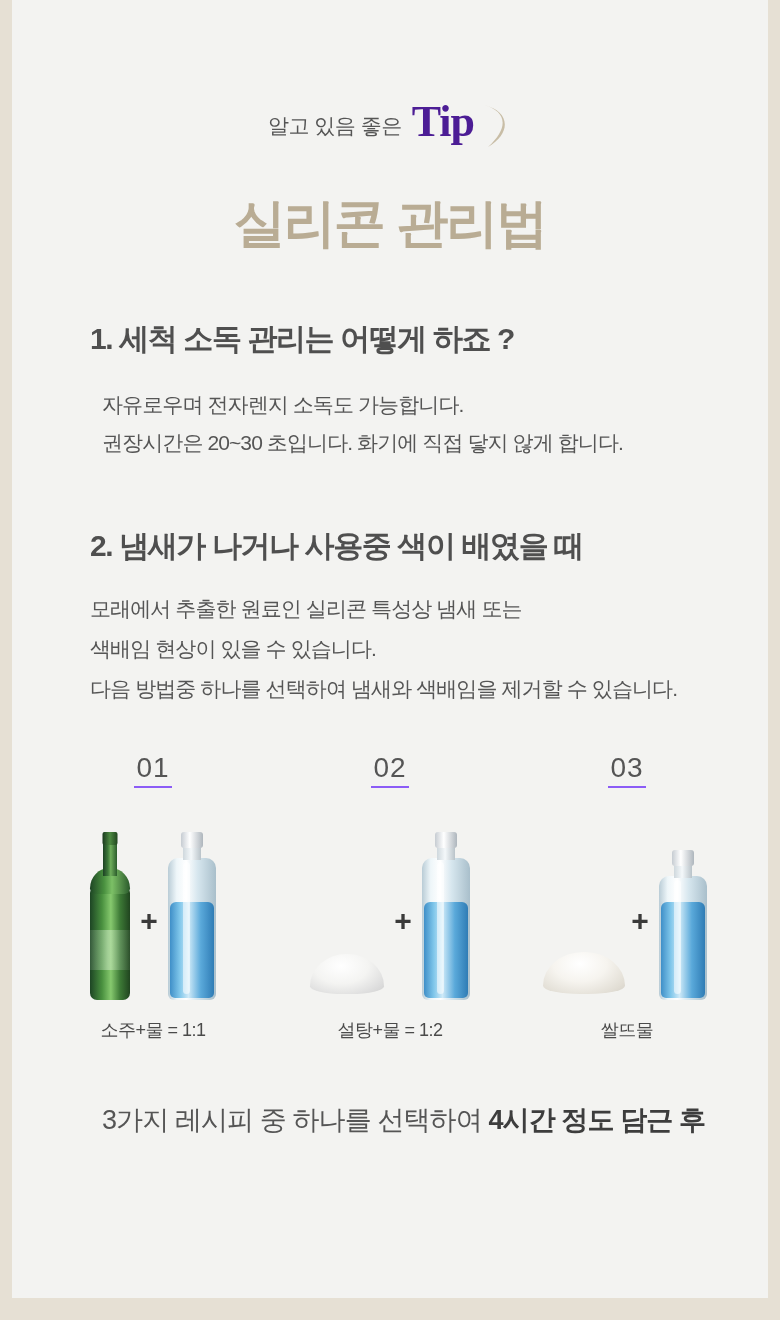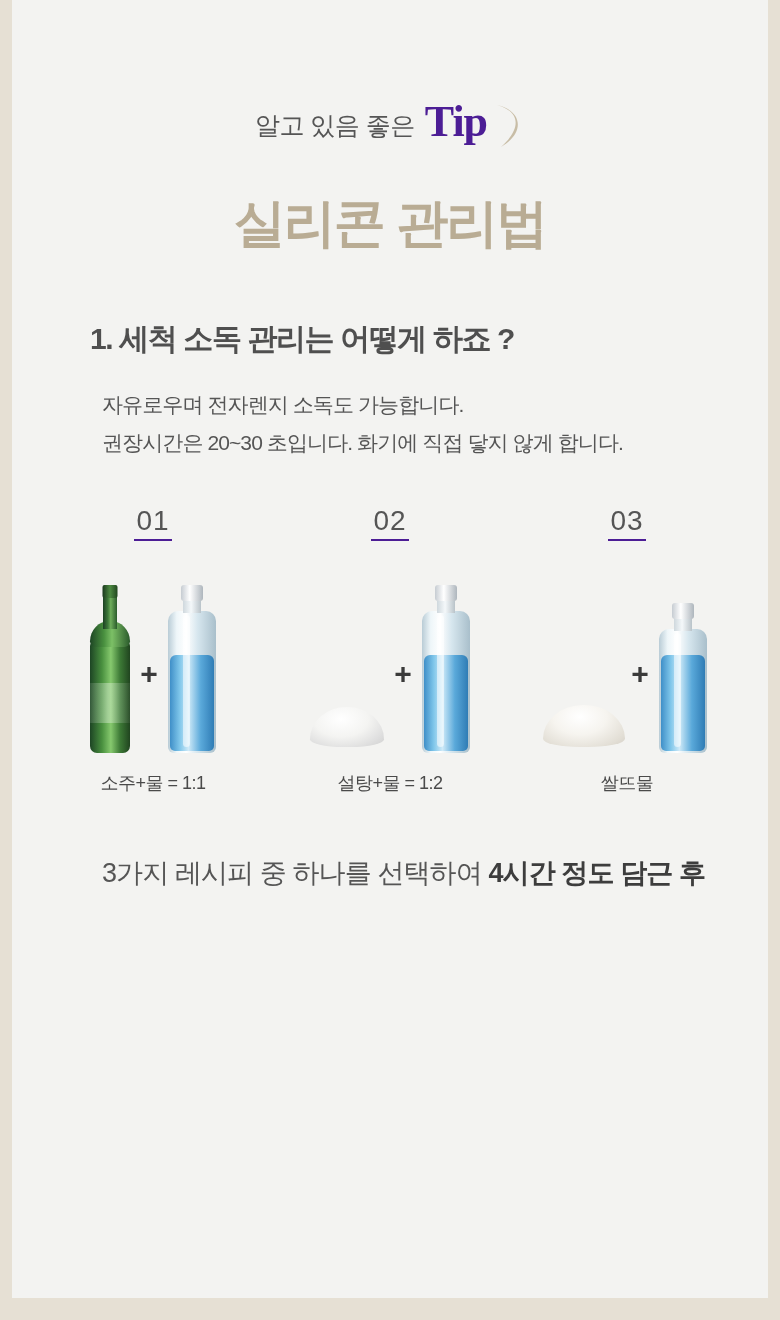--- a/index.html
+++ b/index.html
@@ -45,21 +45,21 @@
   
   .tip-header {
     text-align: center;
     padding-top: 96px;
     display: flex;
     align-items: center;
     justify-content: center;
     gap: 10px;
   }
   .tip-lead {
-    font-size: 25px;
+    font-size: 21px;
     color: #555;
     letter-spacing: -0.5px;
     position: relative;
     top: 4px;
   }
   .tip-word {
     font-family: "Liberation Serif", serif;
     font-weight: bold;
     font-size: 44px;
     color: #4c1d95;
@@ -118,21 +118,21 @@
   .option {
     width: 185px;
     text-align: center;
   }
   .opt-num {
     font-size: 28px;
     color: #555;
     letter-spacing: 1px;
     font-family: "Liberation Sans", sans-serif;
     display: inline-block;
-    border-bottom: 2px solid #4c1d95;
+    border-bottom: 2px solid #8b5cf6;
     padding: 0 2px 2px 2px;
     line-height: 1.1;
   }
   .opt-figure {
     height: 190px;
     margin-top: 22px;
     display: flex;
     align-items: flex-end;
     justify-content: center;
     gap: 8px;
@@ -299,20 +299,28 @@
     <div class="main-title">실리콘 관리법</div>
 
     <div class="section section-1">
       <div class="q-title">1. 세척 소독 관리는 어떻게 하죠 ?</div>
       <div class="q-body">
         <div class="indent">자유로우며 전자렌지 소독도 가능합니다.</div>
         <div class="indent">권장시간은 20~30 초입니다. 화기에 직접 닿지 않게 합니다.</div>
       </div>
     </div>
 
+    <div class="section section-2">
+      <div class="q-title">2. 냄새가 나거나 사용중 색이 배였을 때</div>
+      <div class="q-body">
+        <div>모래에서 추출한 원료인 실리콘 특성상 냄새 또는</div>
+        <div>색배임 현상이 있을 수 있습니다.</div>
+        <div>다음 방법중 하나를 선택하여 냄새와 색배임을 제거할 수 있습니다.</div>
+      </div>
+    </div>
 
     <div class="options">
 
       <div class="option">
         <div><span class="opt-num">01</span></div>
         <div class="opt-figure">
           <div class="soju">
             <div class="body"></div>
             <div class="label"></div>
             <div class="shoulder"></div>

